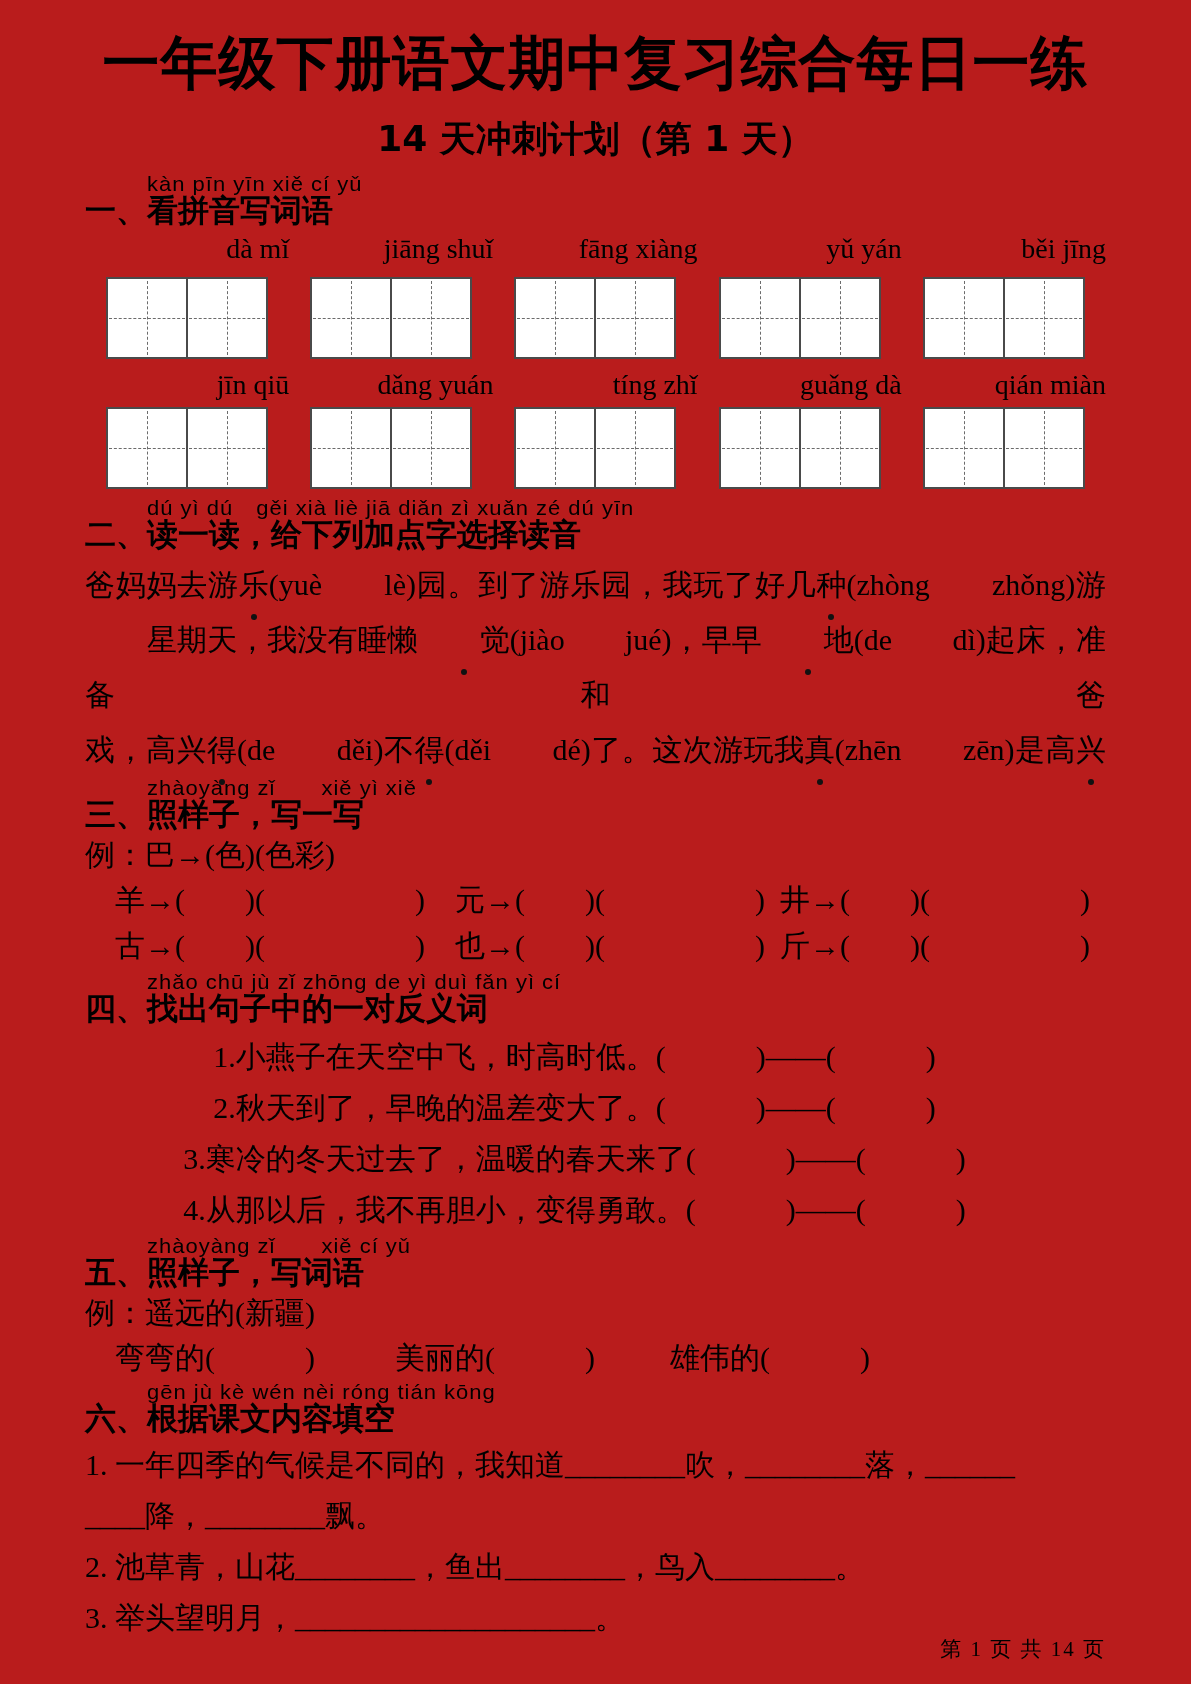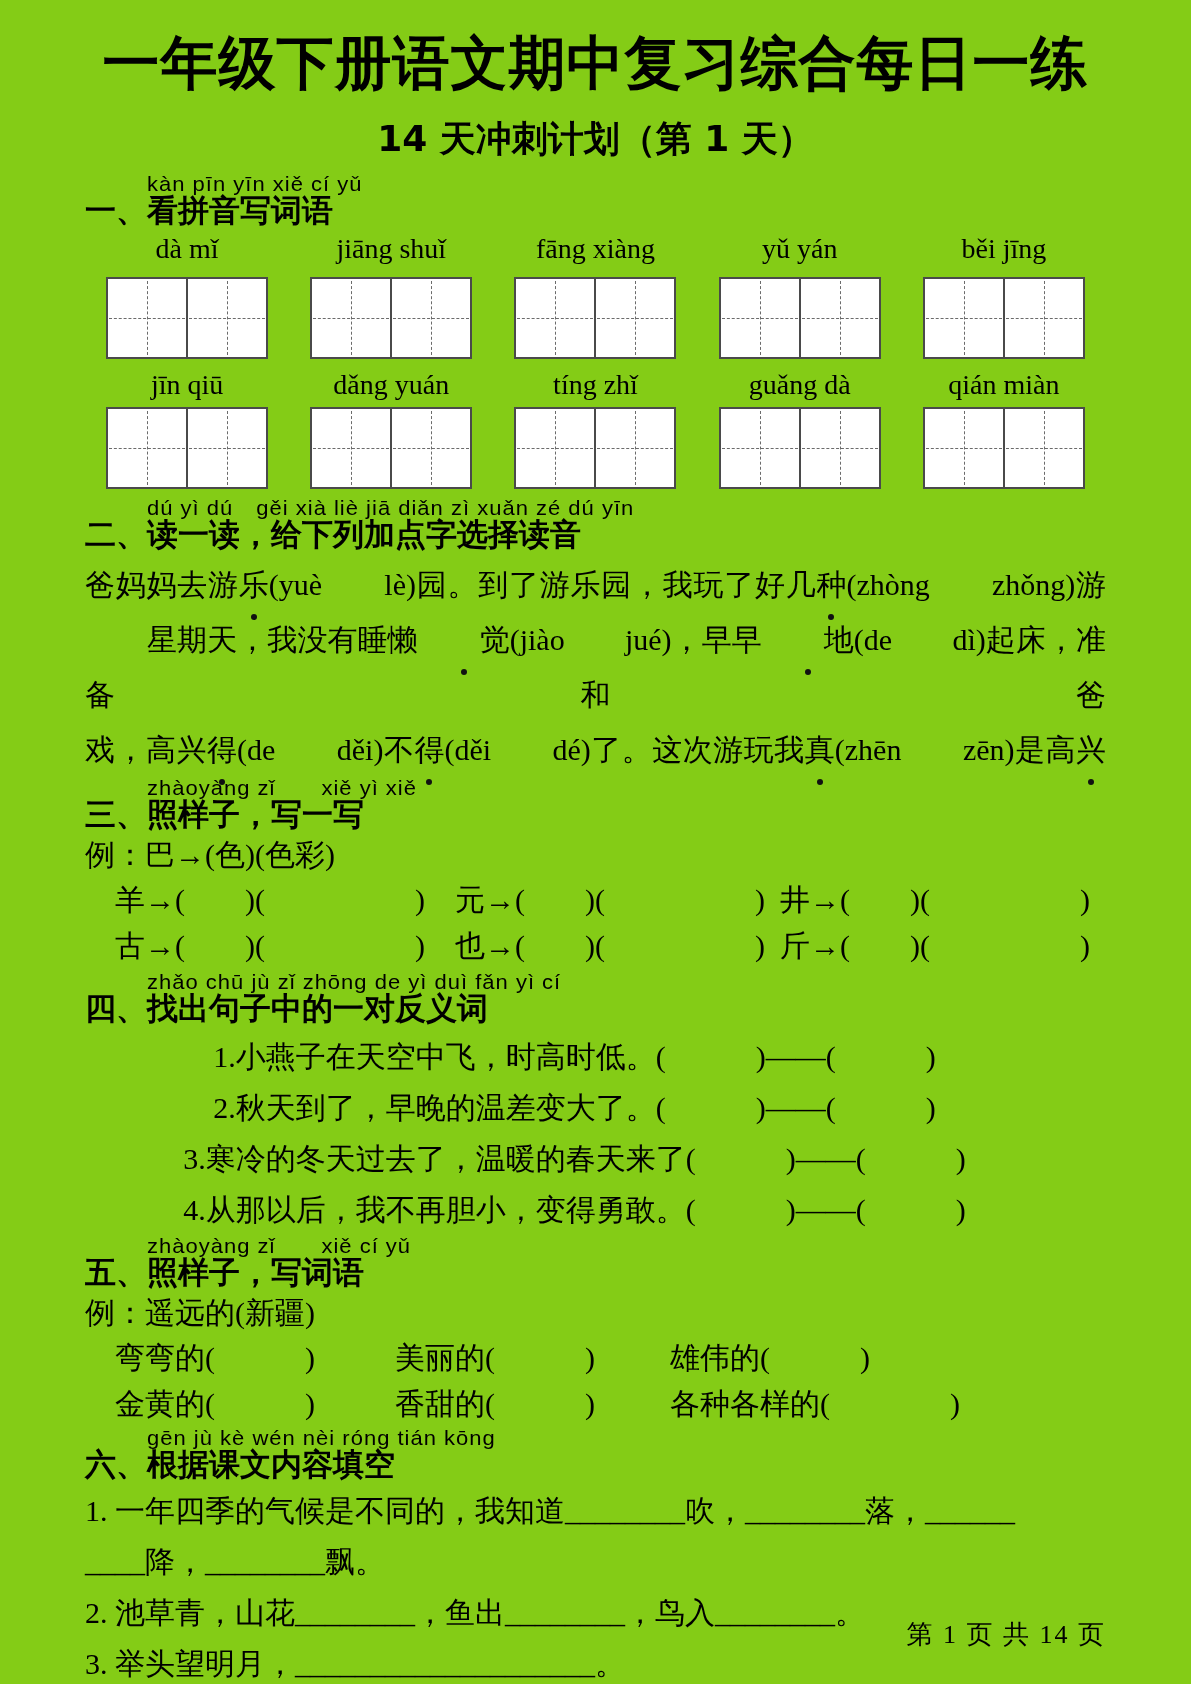--- a/index.html
+++ b/index.html
@@ -1,21 +1,21 @@
 <!DOCTYPE html>
 <html><head>
 <meta charset="utf-8">
 <style>
   html,body{margin:0;padding:0;background:#ffffff;}
   .page{
     position:relative;
     width:1191px;height:1684px;
     box-sizing:border-box;
     padding:24px 85px 0 85px;
-    background:#84cc16;
+    background:#b91c1c;
     color:#000;
     font-family:"Liberation Serif", serif;
     overflow:hidden;
   }
   .title{
     font-family:"DejaVu Sans", sans-serif;
     font-weight:900;
     font-size:57px;
     line-height:1.1;
     text-align:center;
@@ -57,21 +57,21 @@
   .mt4{margin-top:4px;}
   .mt2{margin-top:2px;}
 
   
   .py-grid{
     display:grid;
     grid-template-columns:repeat(5,1fr);
     margin-top:6px;
   }
   .py{
-    text-align:center;
+    text-align:right;
     font-size:28px;
     line-height:32px;
     white-space:pre;
   }
   .py-grid.second{margin-top:10px;}
 
   
   .box-grid{
     display:grid;
     grid-template-columns:repeat(5,1fr);
@@ -145,22 +145,22 @@
 
   
   .s6-line{
     font-size:30px;
     line-height:51px;
     white-space:pre-wrap;
   }
 
   .footer{
     position:absolute;
-    right:85px;bottom:32px;
-    font-size:26px;
+    right:85px;bottom:21px;
+    font-size:21px;
     letter-spacing:2px;
   }
 </style>
 </head>
 <body>
 
 <div class="page">
 
   <div class="title">一年级下册语文期中复习综合每日一练</div>
   <div class="subtitle">14 天冲刺计划（第 1 天）</div>
@@ -303,25 +303,20 @@
     </span>
   </div>
 
   <div class="ex-line">例：遥远的(新疆)</div>
 
   <div class="w5-grid">
     <span>弯弯的(　　　)</span>
     <span>美丽的(　　　)</span>
     <span>雄伟的(　　　)</span>
   </div>
-  <div class="w5-grid">
-    <span>金黄的(　　　)</span>
-    <span>香甜的(　　　)</span>
-    <span>各种各样的(　　　　)</span>
-  </div>
 
   <div class="sec-head mt2">
     <span class="sec-num">六、</span>
     <span class="sec-tw">
       <span class="sec-pinyin">gēn jù kè wén nèi róng tián kōng</span>
       <span class="sec-title">根据课文内容填空</span>
     </span>
   </div>
 
   <div class="s6-line mt4">1. 一年四季的气候是不同的，我知道________吹，________落，______</div>

